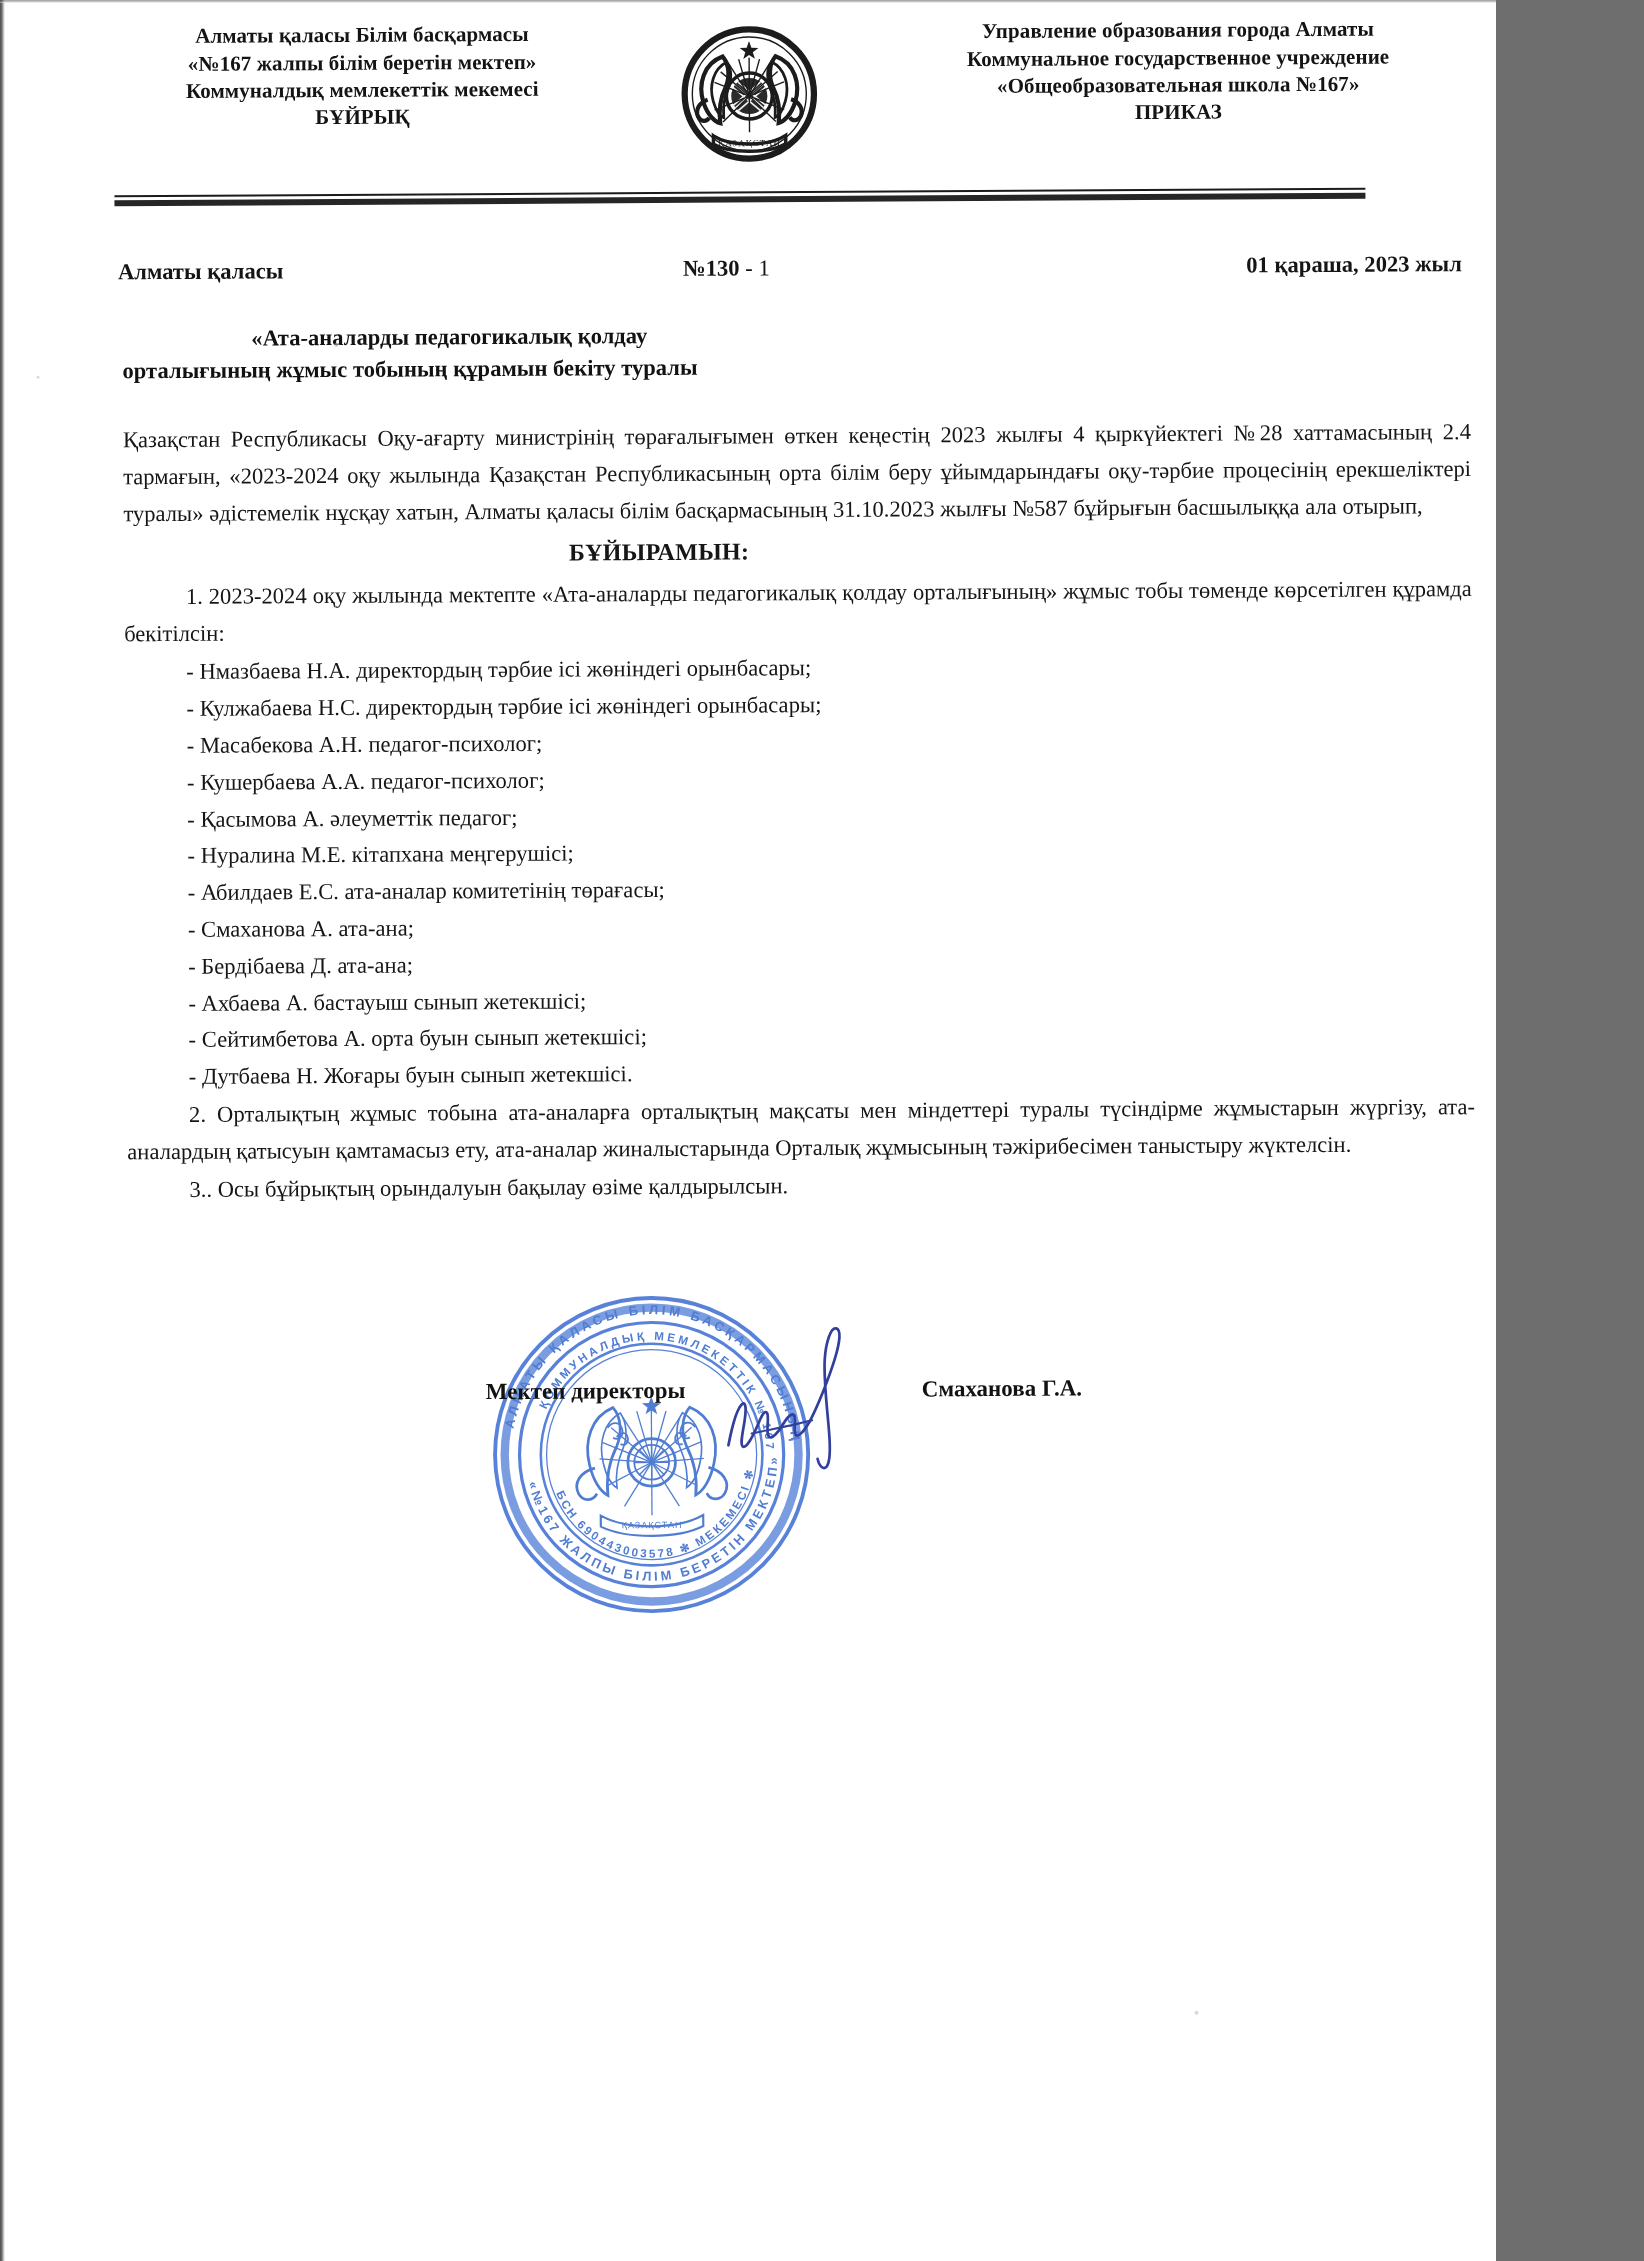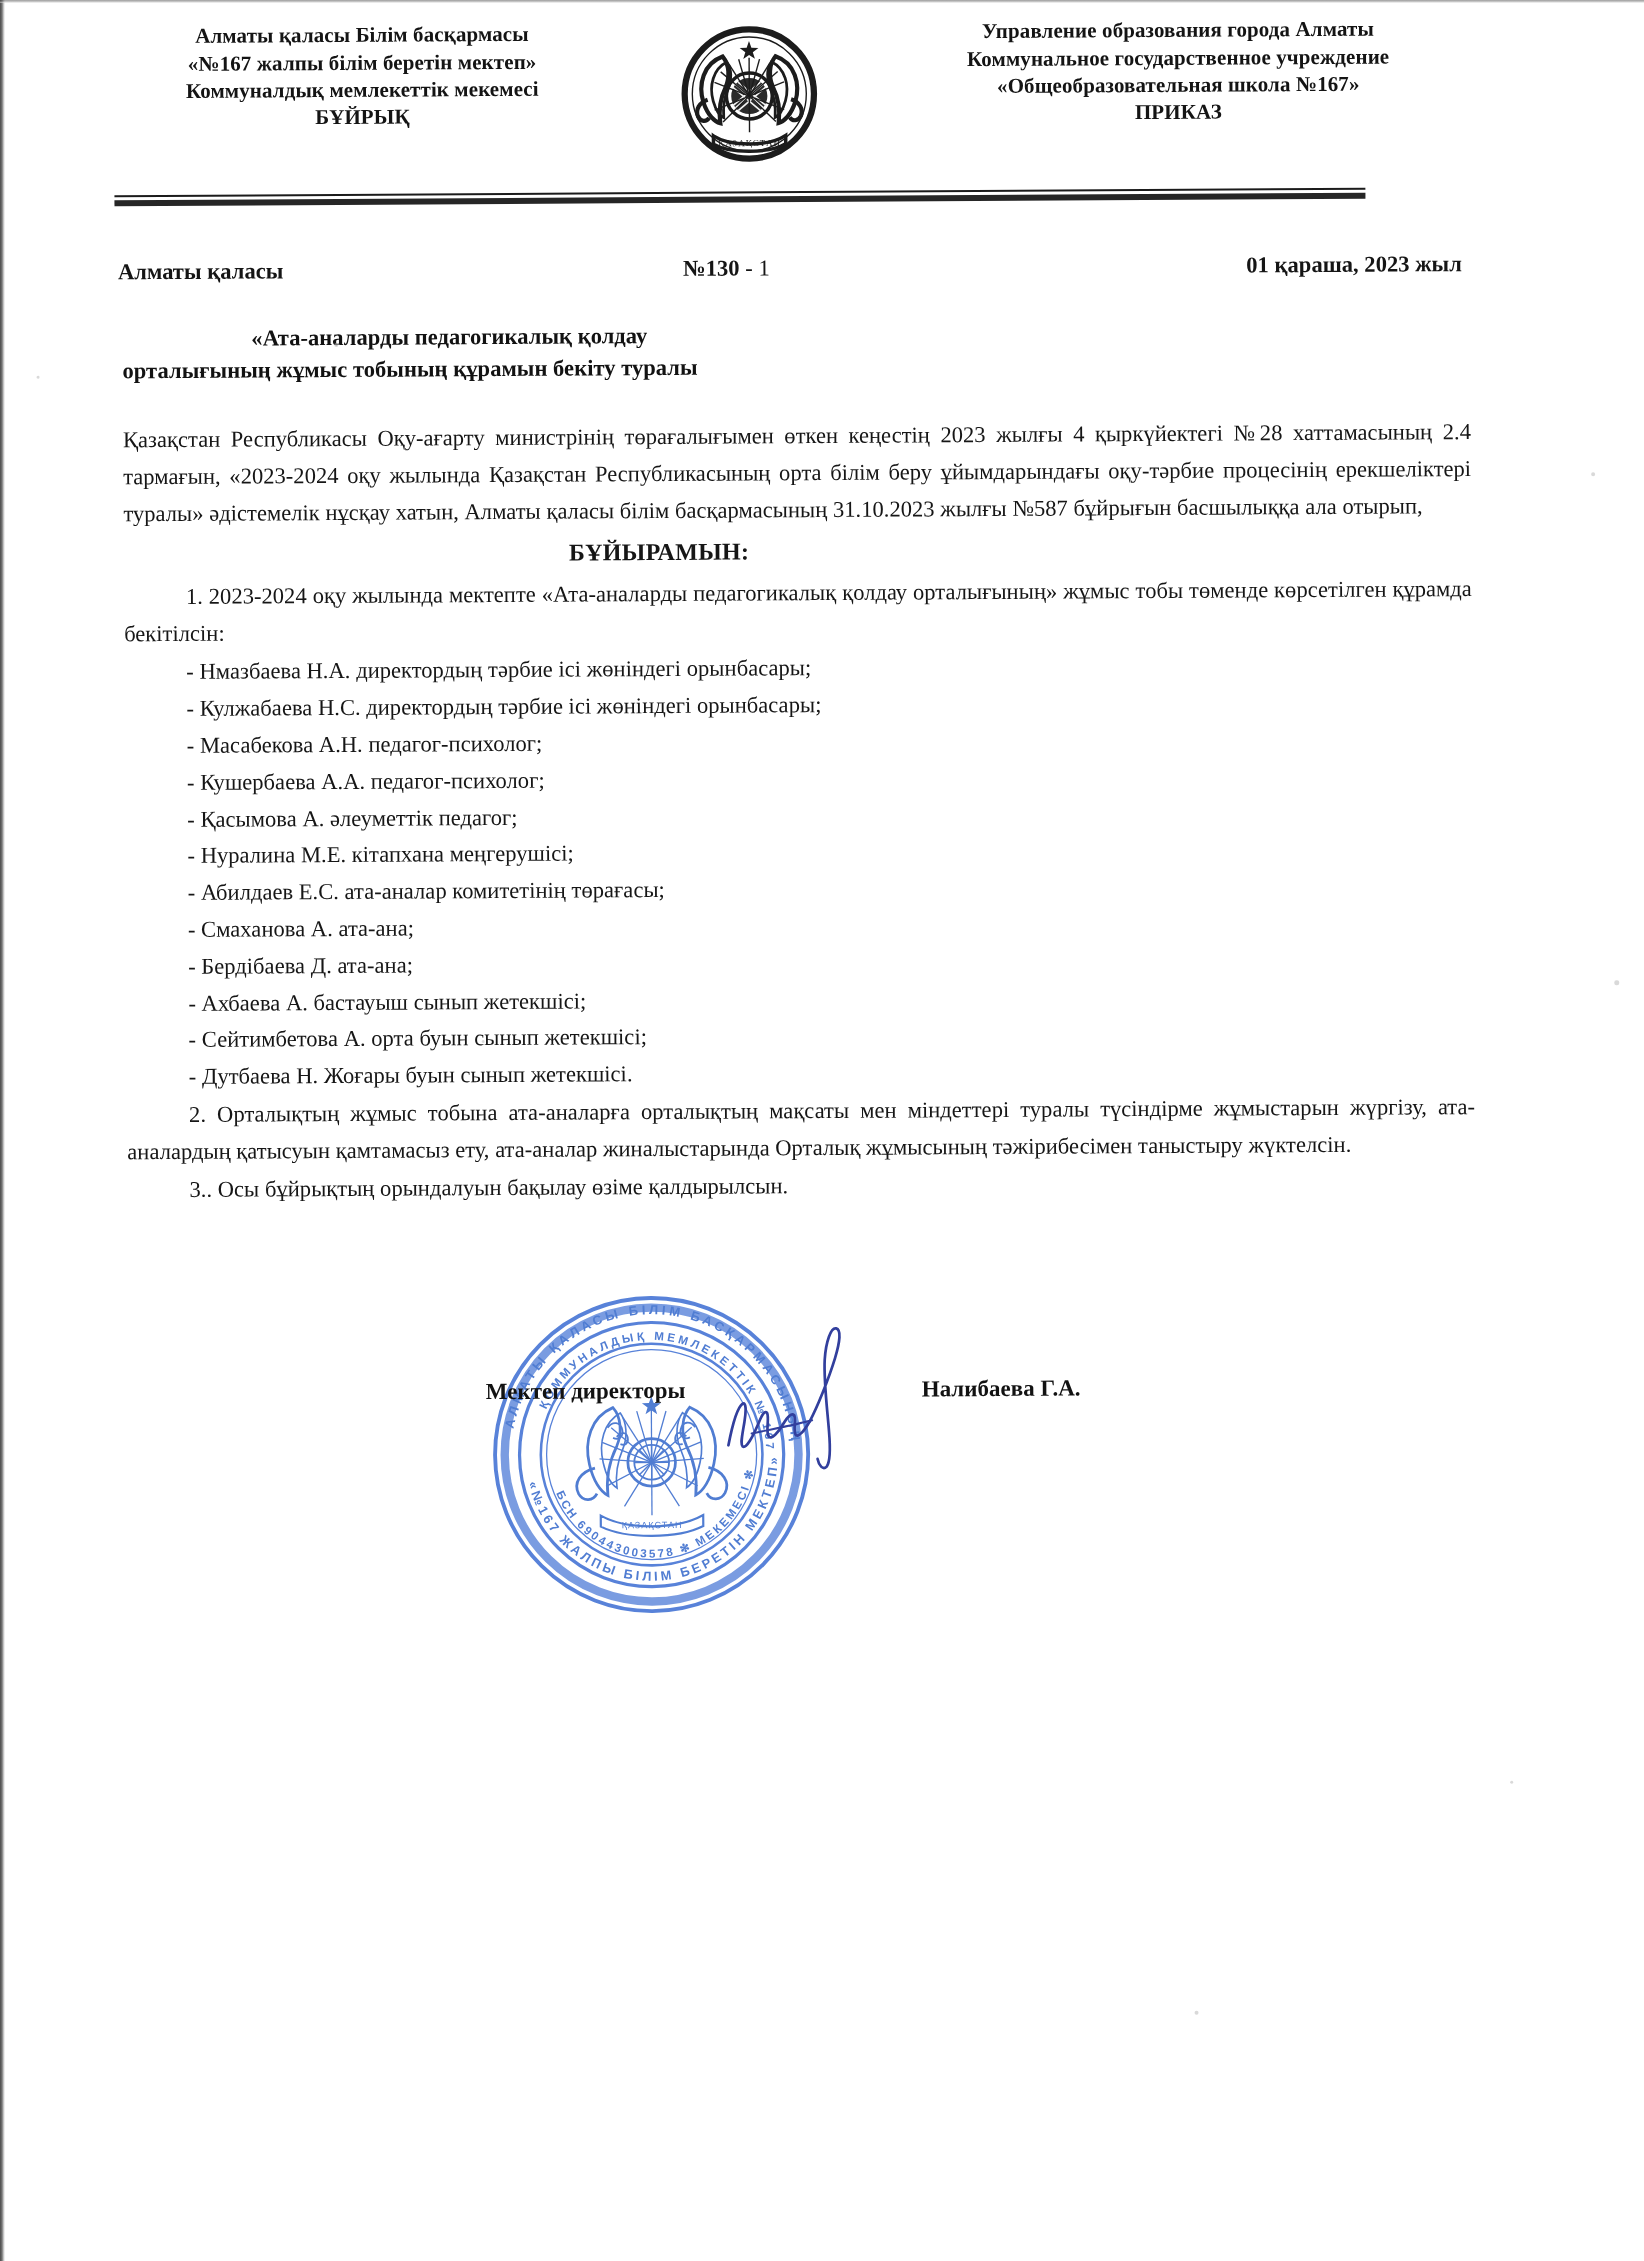--- a/index.html
+++ b/index.html
@@ -7,21 +7,21 @@
     margin: 0;
     padding: 0;
     background: #6e6e6e;
   }
   body {
     font-family: "Liberation Serif", "DejaVu Serif", serif;
   }
 
   .page {
     position: relative;
-    width: 1644px;
+    width: 1496px;
     height: 2261px;
     background: #ffffff;
     overflow: hidden;
     box-sizing: border-box;
   }
 
   
   .scan-edge-left {
     position: absolute;
     left: 0; top: 0;
@@ -428,21 +428,21 @@
         <g fill="none" stroke="#323f9d" stroke-linecap="round" stroke-linejoin="round">
           <path d="M30 190 C36 160 44 132 52 126 C58 122 58 136 55 154 C52 172 48 188 52 192 C58 196 68 176 76 158 C82 144 86 136 90 140 C94 146 88 168 92 176 C96 184 108 170 116 156 C122 146 128 140 132 144 C136 150 130 166 134 174 C138 180 148 168 156 154" stroke-width="4.2"></path>
           <path d="M156 154 C168 132 186 88 196 56 C204 30 206 12 198 10 C190 8 182 30 180 58 C178 92 184 140 186 170 C188 196 188 216 182 224 C176 230 170 222 168 212" stroke-width="4.2"></path>
           <path d="M66 172 C96 166 128 160 160 152" stroke-width="3"></path>
         </g>
       </svg>
     </div>
 
     <div class="sig-row">
       <div class="sig-title">Мектеп директоры</div>
-      <div class="sig-name">Налибаева Г.А.</div>
+      <div class="sig-name">Смаханова Г.А.</div>
     </div>
 
     <div class="speck" style="left:335px;  top:340px;  width:3.9px; height:3.9px;"></div>
     <div class="speck" style="left:37px;   top:371px;  width:3.2px; height:3.2px;"></div>
     <div class="speck" style="left:1591px; top:477px;  width:3.9px; height:3.9px;"></div>
     <div class="speck" style="left:1611px; top:985px; width:4.5px; height:4.5px;"></div>
     <div class="speck" style="left:1185px; top:2013px; width:3.9px; height:3.9px;"></div>
     <div class="speck" style="left:1502px; top:1785px; width:3.2px; height:3.2px;"></div>
     <div class="speck" style="left:478px;  top:1038px; width:3.2px; height:3.2px;"></div>
 

